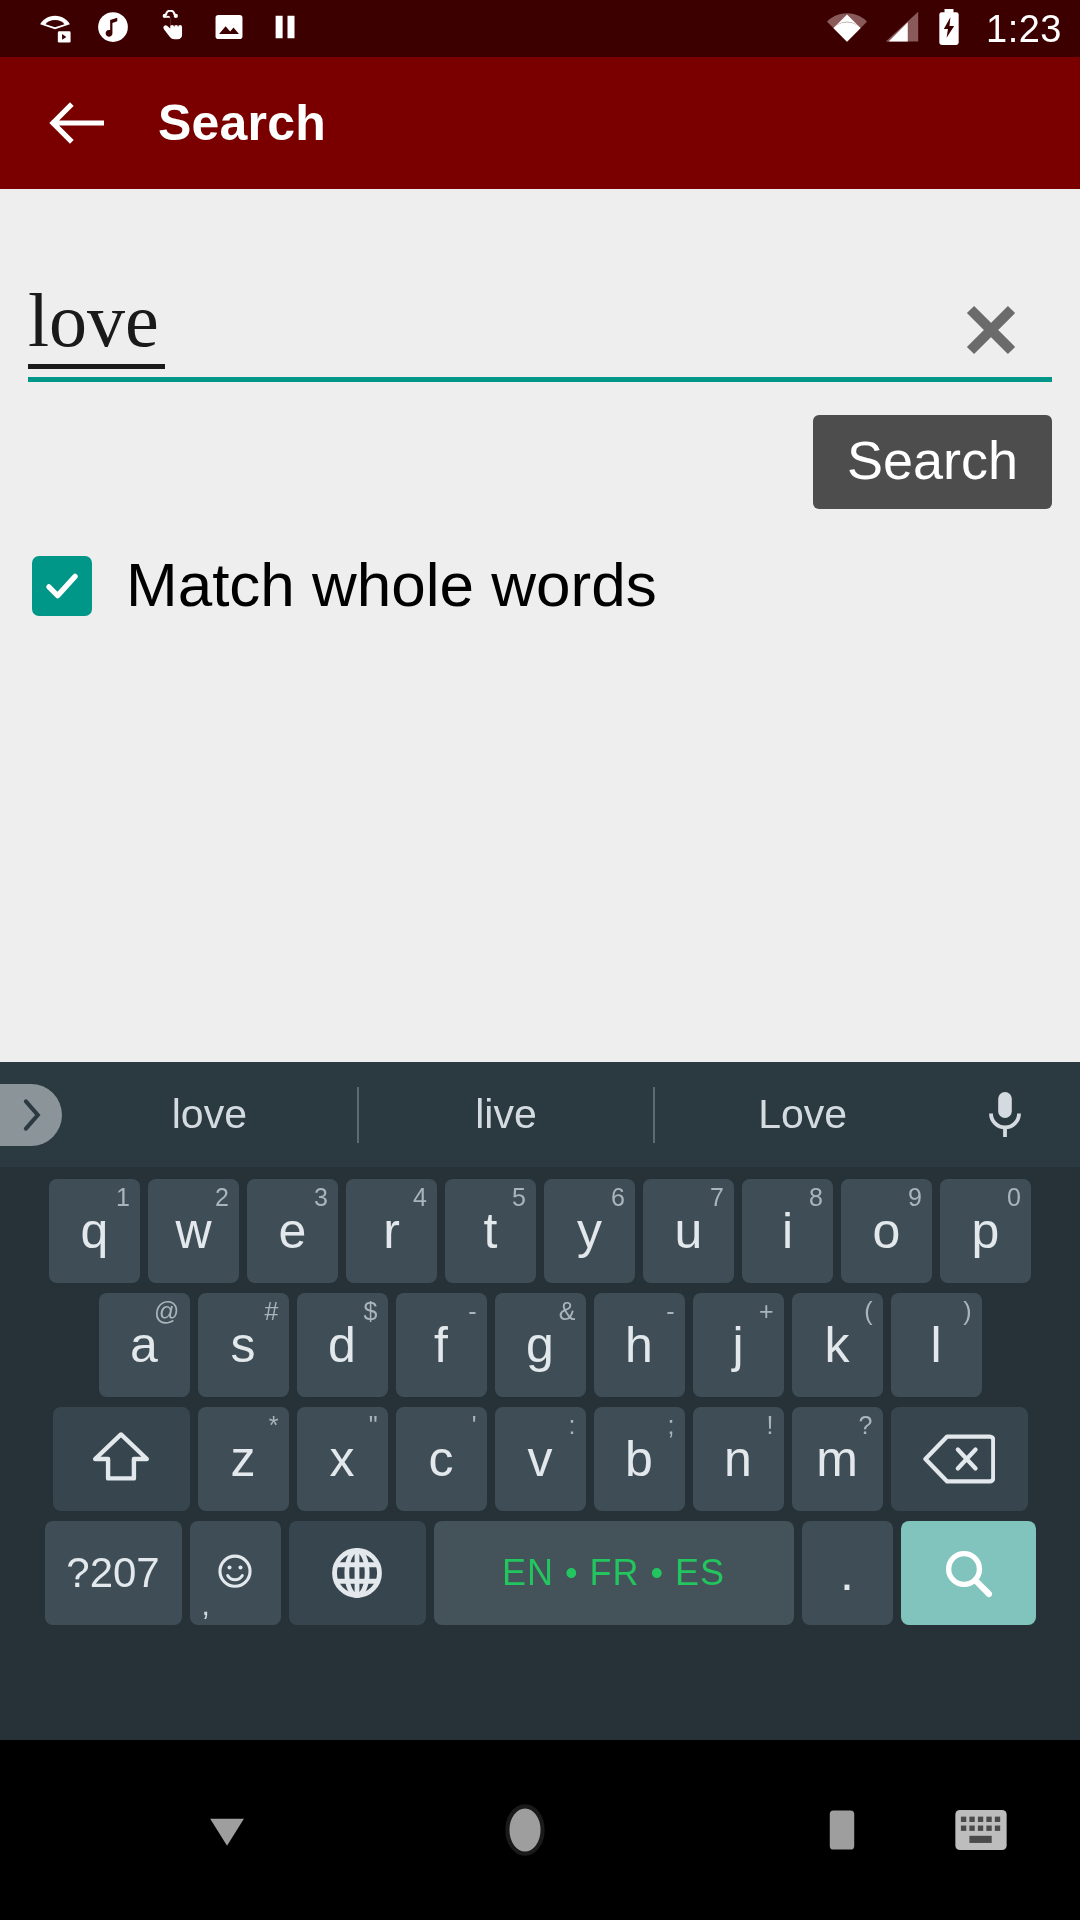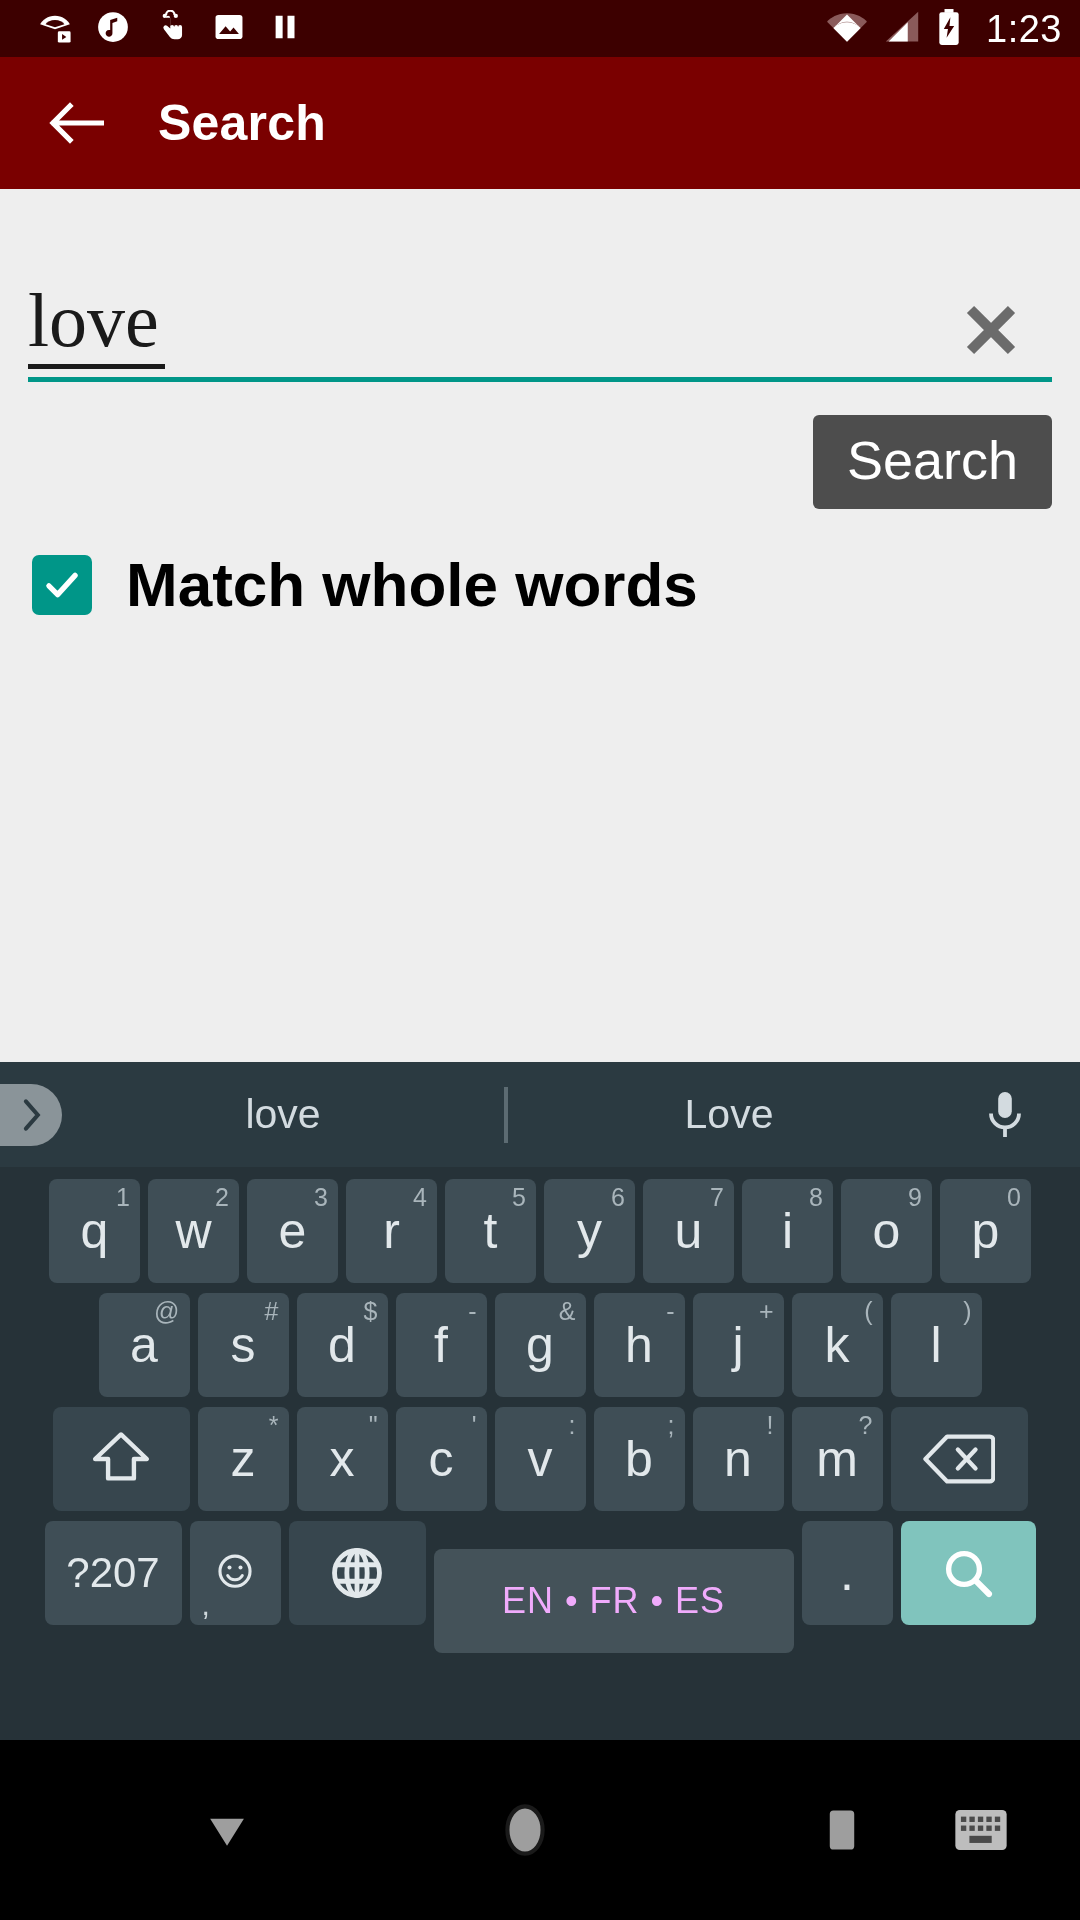--- a/index.html
+++ b/index.html
@@ -59,21 +59,21 @@
 
   #search-button {
     position:absolute; right:28px; top:226px;
     background:#4d4d4d; color:#ffffff; border:none; border-radius:6px;
     font-family:"Liberation Sans", sans-serif;
     font-size:54px; padding:18px 34px 22px 34px; line-height:1;
   }
 
   #match-row {
     position:absolute; left:32px; top:365px;
-    display:flex; align-items:center;font-weight:bold;
+    display:flex; align-items:flex-end;
   }
   #match-checkbox {
     width:60px; height:60px; background:#009688; border-radius:7px;
     display:flex; align-items:center; justify-content:center;
   }
   #match-label {
     font-size:62px; color:#000000; margin-left:34px; line-height:1;
   }
 
   
@@ -106,21 +106,21 @@
   .key {
     position:relative; height:104px; background:#3f4e56; border-radius:8px;
     display:flex; align-items:center; justify-content:center;
     color:#e2e8eb; font-size:50px; line-height:1;
   }
   .key.letter { width:91px; }
   .key .alt {
     position:absolute; top:6px; right:10px; font-size:25px; color:#a9b5bb;
   }
   .key.wide-func { width:137px; background:#37464e; }
-  .key.space { width:360px; background:#445259; font-size:36px; color:#f0abfc; letter-spacing:1px;margin-top:28px; }
+  .key.space { width:360px; background:#445259; font-size:36px; color:#22c55e; letter-spacing:1px; }
   .key.punct { width:91px; background:#3f4e56; }
   .key.enter { width:135px; background:#80c4bd; }
   .key.sym { width:137px; font-size:42px; }
   .key.emoji { width:91px; }
   .key .sub { position:absolute; bottom:5px; left:12px; font-size:30px; color:#cfd8dc; }
 
   
   #nav-bar {
     position:absolute; left:0; top:1740px; width:1080px; height:180px;
     background:#000000; display:flex; align-items:center;
@@ -238,20 +238,21 @@
 
     <div id="suggestion-strip">
       <div id="expand-suggestions">
         <svg width="28" height="34" viewBox="0 0 14 20">
           <path d="M4 2 L11 10 L4 18" stroke="#2b3a41" stroke-width="2.4" fill="none" stroke-linecap="round"></path>
         </svg>
       </div>
       <div id="sugg-wrap">
         <span class="sugg">love</span>
         <span class="sugg-div"></span>
+        <span class="sugg">live</span>
         <span class="sugg-div"></span>
         <span class="sugg">Love</span>
         <span id="mic-key">
           <svg width="42" height="52" viewBox="0 0 20 26">
             <rect x="6.6" y="1.5" width="6.8" height="13" rx="3.4" fill="#d3dbe0"></rect>
             <path d="M3 12.2 a7 7 0 0 0 14 0" stroke="#d3dbe0" stroke-width="1.9" fill="none"></path>
             <path d="M10 19.2 V24" stroke="#d3dbe0" stroke-width="1.9"></path>
           </svg>
         </span>
       </div>

